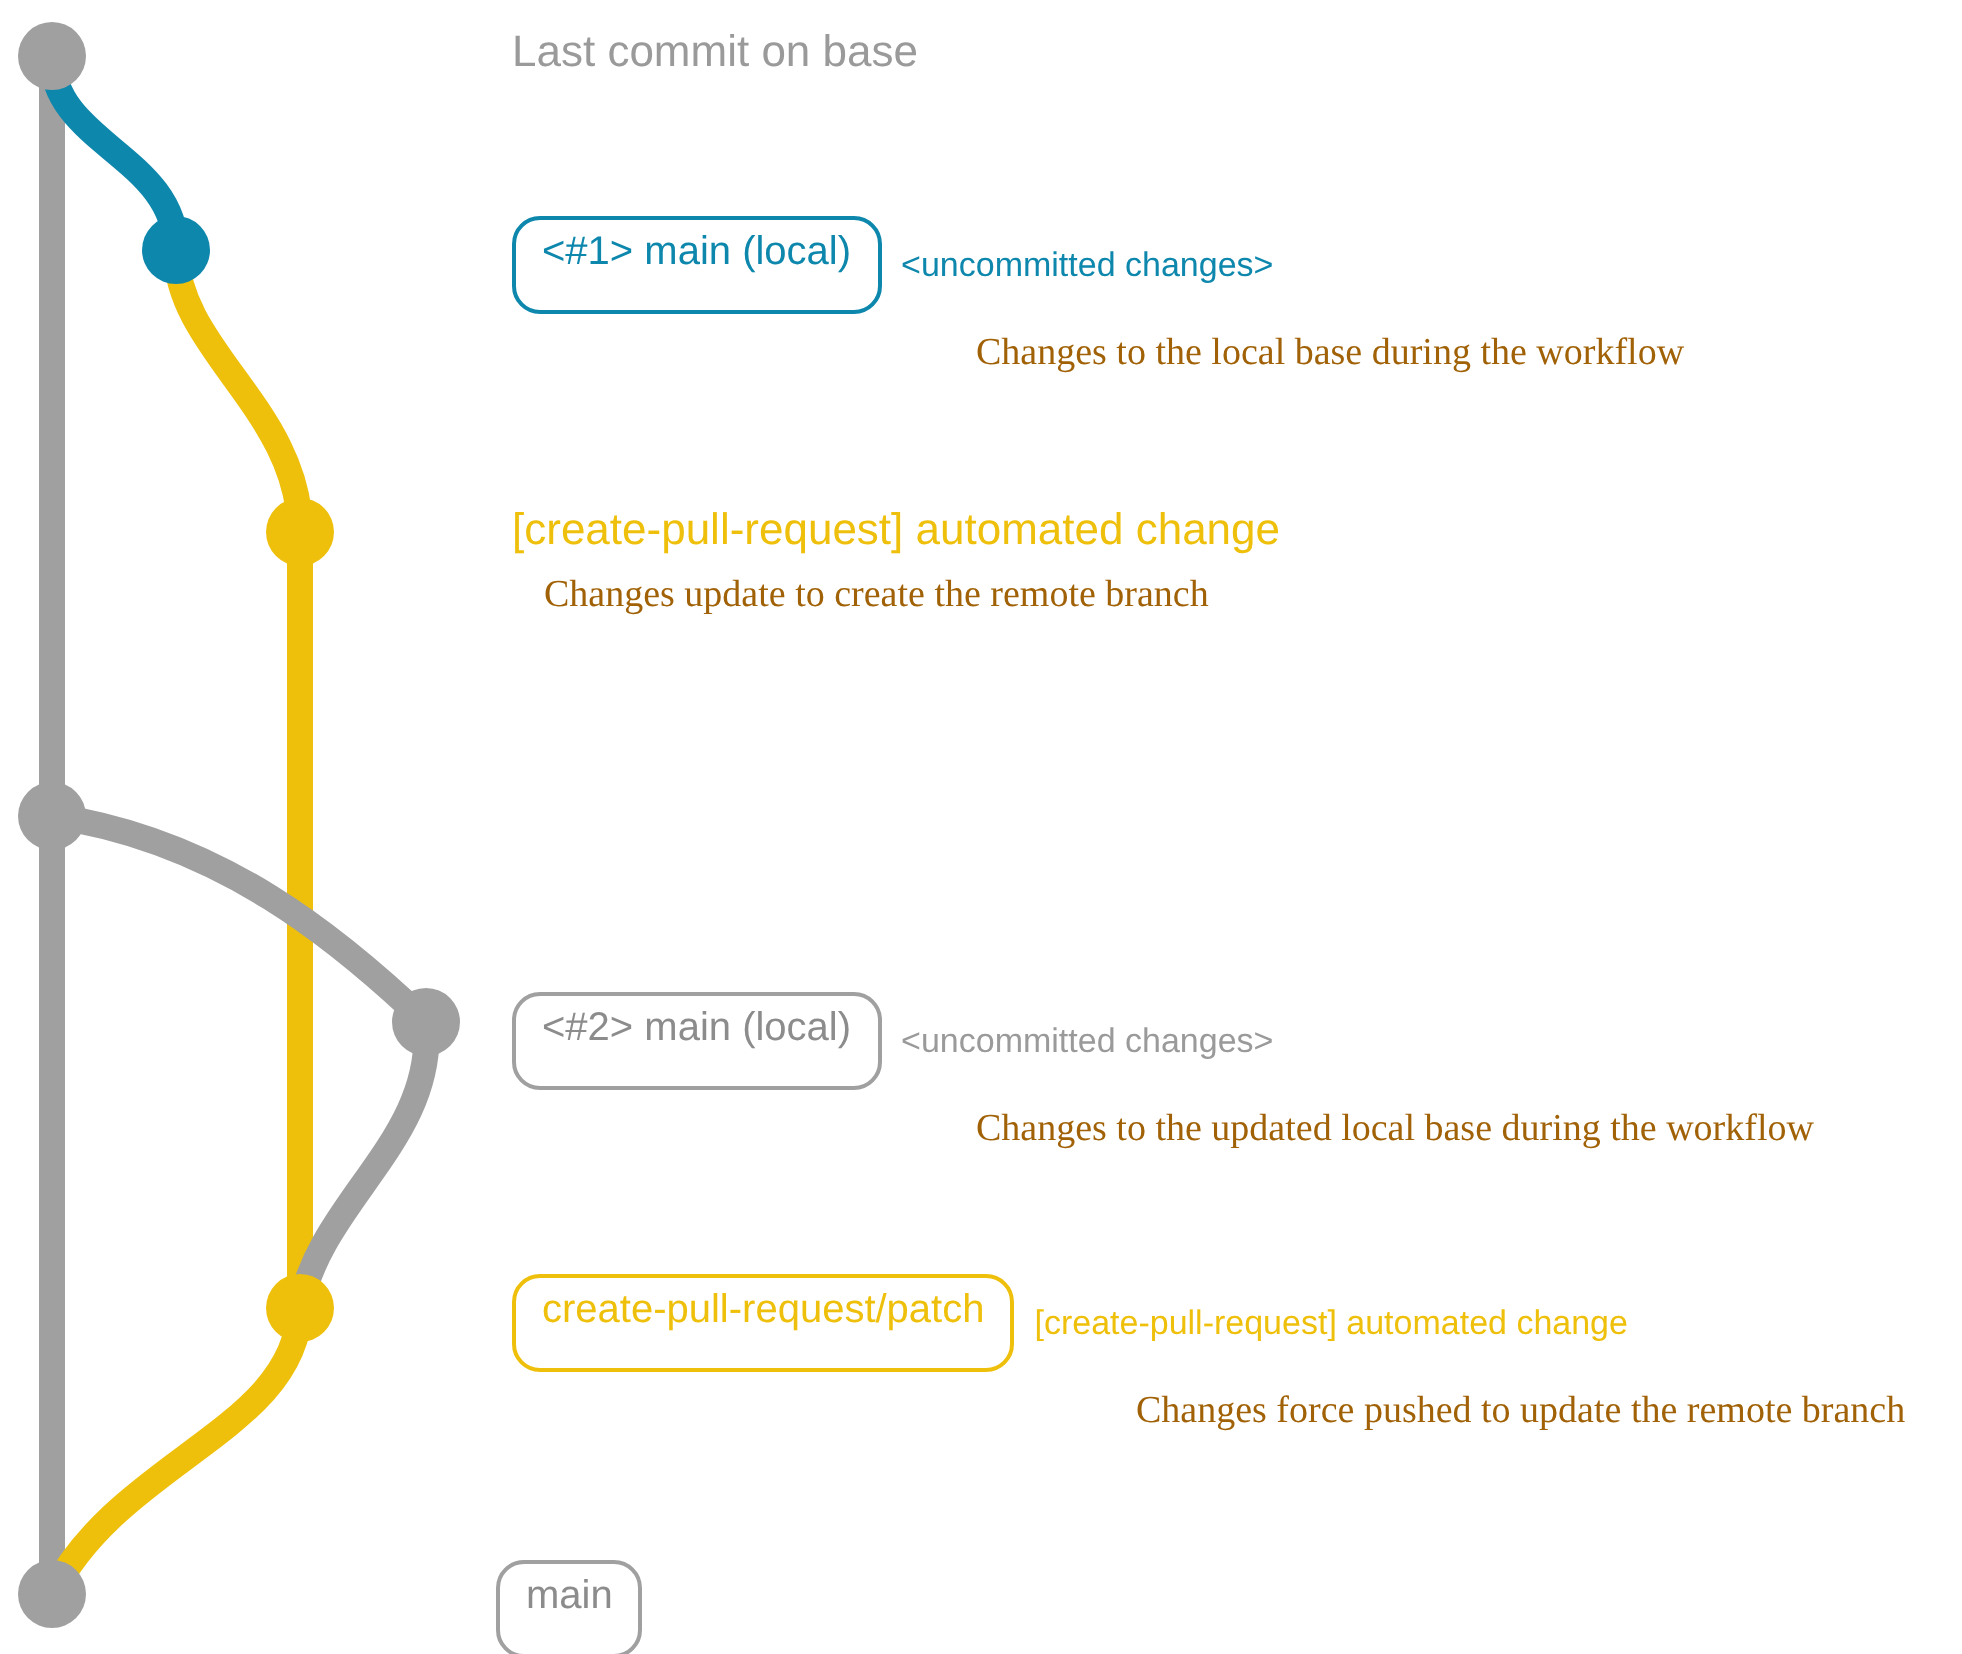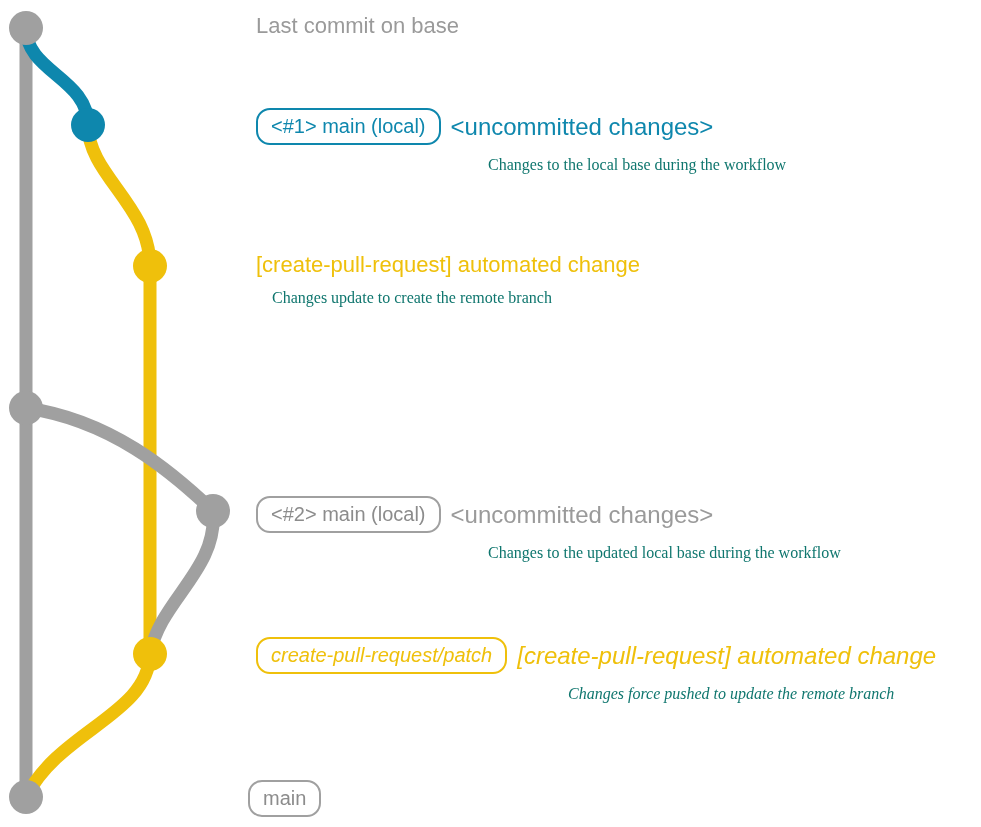--- a/index.html
+++ b/index.html
@@ -38,56 +38,56 @@
     gap: 10px;
   }
 
   .pill {
     display: inline-flex;
     align-items: center;
     justify-content: center;
     box-sizing: border-box;
     border: 2px solid #8c8c8c;
     border-radius: 14px;
-    padding: 5px 13px 6px 13px;
+    padding: 5px 13px 18px 13px;
     font-size: 20px;
     line-height: 22px;
     color: #8c8c8c;
     background: #ffffff;
     white-space: nowrap;
     font-family: "Liberation Sans", sans-serif;
   }
   .pill.blue { border-color: #0e87ad; color: #0e87ad; }
   .pill.yellow { border-color: #efc00b; color: #efc00b; }
   .pill.gray { border-color: #a0a0a0; color: #8c8c8c; }
 
   .subject {
-    font-size: 24px;
+    font-size: 17px;
     line-height: 24px;
     white-space: nowrap;
     font-family: "Liberation Sans", sans-serif;
   }
   .subject.blue { color: #0e87ad; }
   .subject.yellow { color: #efc00b; }
   .subject.gray { color: #9a9a9a; }
 
   .headline {
     font-size: 22px;
     line-height: 26px;
     white-space: nowrap;
     font-family: "Liberation Sans", sans-serif;
   }
   .headline.gray { color: #9a9a9a; }
   .headline.yellow { color: #efc00b; }
 
   .desc {
     font-family: "Liberation Serif", serif;
-    font-size: 16px;
+    font-size: 19px;
     line-height: 22px;
-    color: #0f766e;
+    color: #a16207;
     white-space: nowrap;
   }
 
   .block { position: absolute; }
 </style>
 </head>
 <body>
 
 <svg id="graph-canvas" viewBox="0 0 981 827" width="981" height="827" xmlns="http://www.w3.org/2000/svg" aria-hidden="true">
 
@@ -133,21 +133,21 @@
 
 
   <div class="block" style="left:256px; top:496px;">
     <div class="row-inline">
       <span class="pill gray">&lt;#2&gt; main (local)</span>
       <span class="subject gray">&lt;uncommitted changes&gt;</span>
     </div>
     <div class="desc" style="margin-left:232px; margin-top:9px;">Changes to the updated local base during the workflow</div>
   </div>
 
-  <div class="block" style="left:256px; top:637px;font-style:italic;">
+  <div class="block" style="left:256px; top:637px;">
     <div class="row-inline">
       <span class="pill yellow">create-pull-request/patch</span>
       <span class="subject yellow">[create-pull-request] automated change</span>
     </div>
     <div class="desc" style="margin-left:312px; margin-top:9px;">Changes force pushed to update the remote branch</div>
   </div>
 
   <div class="block" style="left:248px; top:780px;">
     <div class="row-inline">
       <span class="pill gray">main</span>

